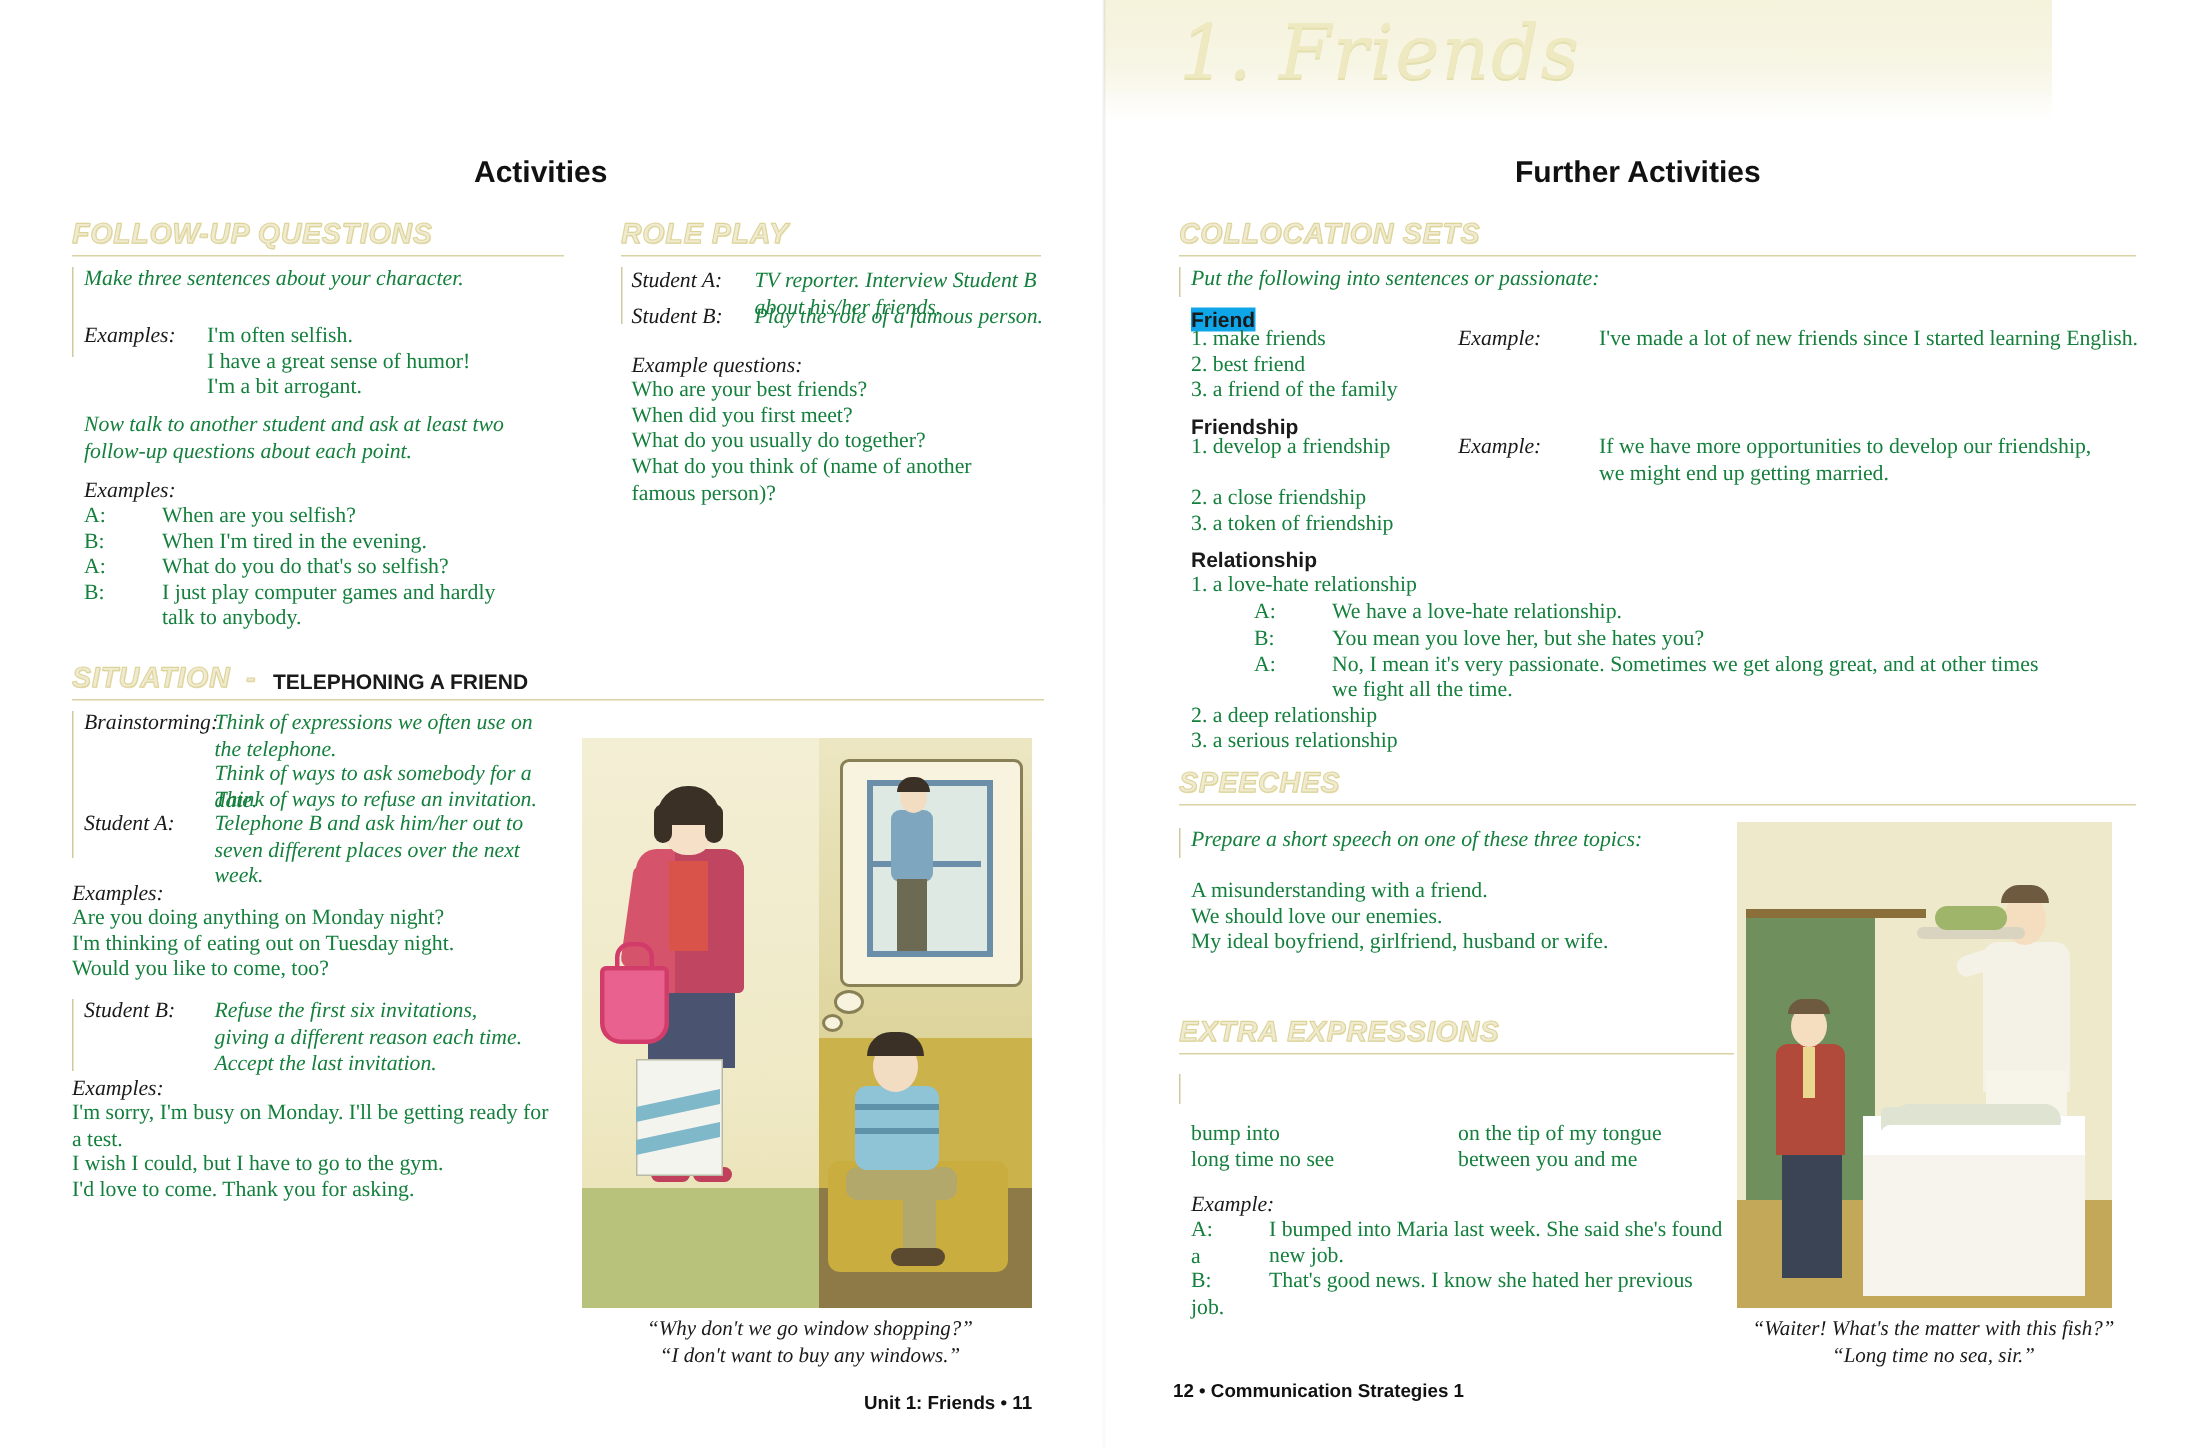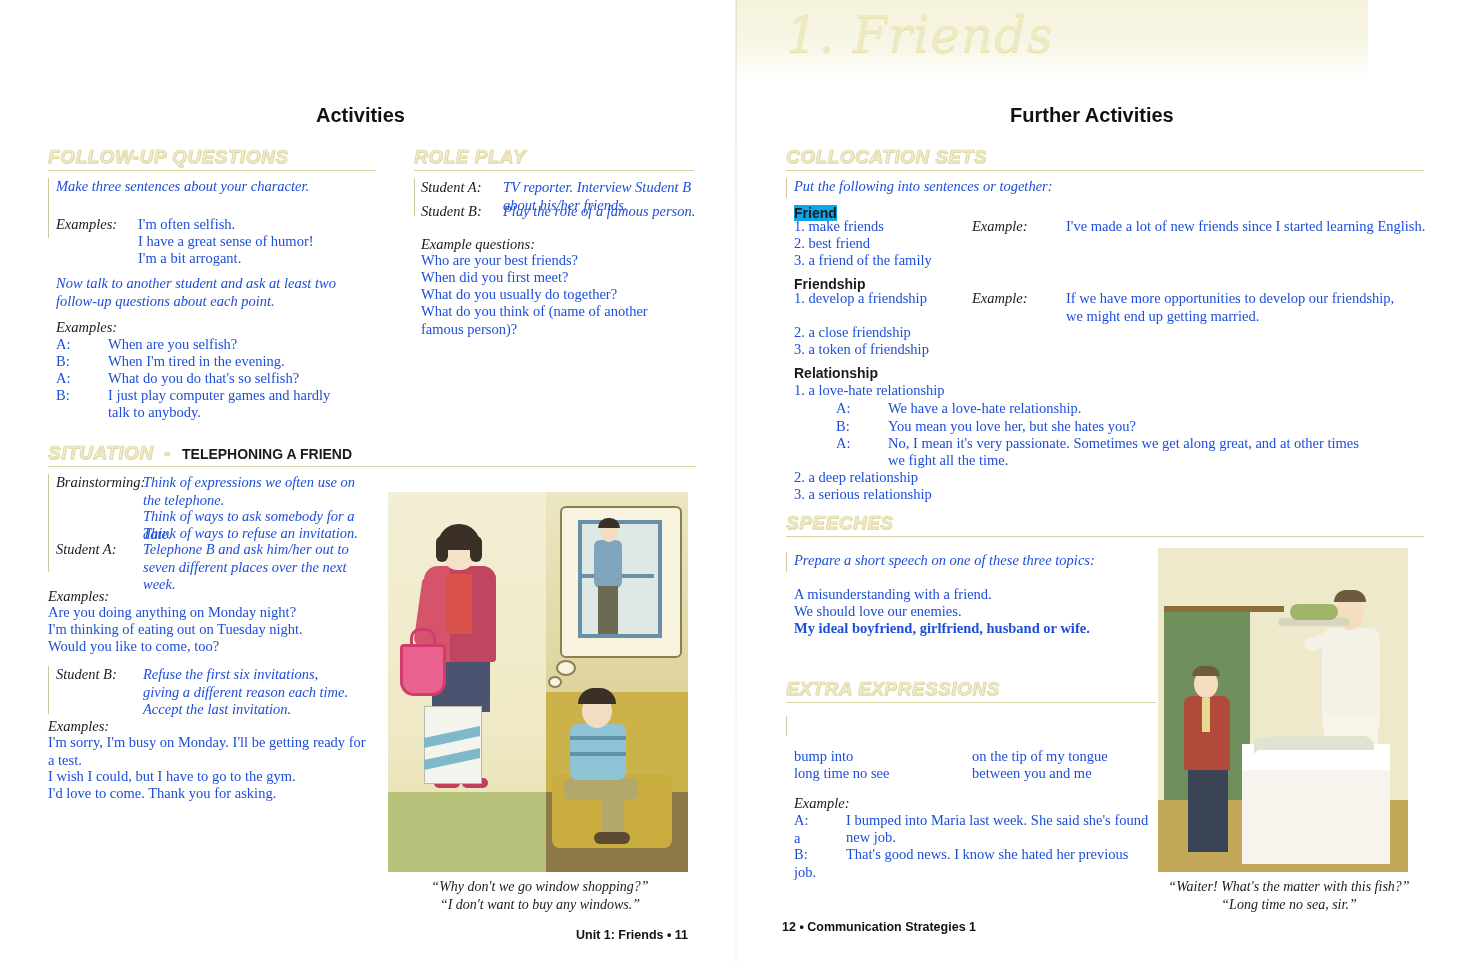--- a/index.html
+++ b/index.html
@@ -77,21 +77,21 @@
     font-size: 14px;
     color: #1a1a1a;
     white-space: nowrap;
   }
   
   .txt {
     position: absolute;
     font-family: "Liberation Serif", serif;
     font-size: 14.5px;
     line-height: 17.5px;
-    color: #1d4ed8;
+    color: #15803d;
   }
   .ital { font-style: italic; }
   .lbl {
     position: absolute;
     font-family: "Liberation Serif", serif;
     font-style: italic;
     font-size: 14.5px;
     line-height: 17.5px;
   }
   .dlg-speaker {
@@ -363,21 +363,21 @@
   <div class="caption" style="top:878px; left:400px; width:280px;">“Why don't we go window shopping?”</div>
   <div class="caption" style="top:896px; left:400px; width:280px;">“I don't want to buy any windows.”</div>
 
   <div class="footer" id="footer-left">Unit 1: Friends • 11</div>
 
   <div class="col-heading" id="heading-further">Further Activities</div>
 
   <div class="sec-head" style="top:146px; left:786px;">COLLOCATION SETS</div>
   <div class="sec-rule" style="top:170px; left:786px; width:638px;"></div>
   <div class="sidebar-rule" style="top:178px; left:786px; height:20px;"></div>
-  <div class="txt ital" style="top:178px; left:794px; width:400px;">Put the following into sentences or together:</div>
+  <div class="txt ital" style="top:178px; left:794px; width:400px;">Put the following into sentences or passionate:</div>
 
   <div class="sub-head hl-yellow" style="top:205px; left:794px;">Friend</div>
   <div class="txt" style="top:218px; left:794px;">1. make friends</div>
   <div class="txt" style="top:235px; left:794px;">2. best friend</div>
   <div class="txt" style="top:252px; left:794px;">3. a friend of the family</div>
   <div class="lbl" style="top:218px; left:972px;">Example:</div>
   <div class="txt" style="top:218px; left:1066px; width:360px;">I've made a lot of new friends since I started learning English.</div>
 
   <div class="sub-head" style="top:276px; left:794px;">Friendship</div>
   <div class="txt" style="top:290px; left:794px;">1. develop a friendship</div>
@@ -402,21 +402,21 @@
   </div>
   <div class="txt" style="top:469px; left:794px;">2. a deep relationship</div>
   <div class="txt" style="top:486px; left:794px;">3. a serious relationship</div>
 
   <div class="sec-head" style="top:512px; left:786px;">SPEECHES</div>
   <div class="sec-rule" style="top:536px; left:786px; width:638px;"></div>
   <div class="sidebar-rule" style="top:552px; left:786px; height:20px;"></div>
   <div class="txt ital" style="top:552px; left:794px; width:400px;">Prepare a short speech on one of these three topics:</div>
   <div class="txt" style="top:586px; left:794px; width:400px;">A misunderstanding with a friend.</div>
   <div class="txt" style="top:603px; left:794px; width:400px;">We should love our enemies.</div>
-  <div class="txt" style="top:620px; left:794px; width:400px;font-weight:bold;">My ideal boyfriend, girlfriend, husband or wife.</div>
+  <div class="txt" style="top:620px; left:794px; width:400px;">My ideal boyfriend, girlfriend, husband or wife.</div>
 
   <div class="sec-head" style="top:678px; left:786px;text-align:right;">EXTRA EXPRESSIONS</div>
   <div class="sec-rule" style="top:702px; left:786px; width:370px;"></div>
   <div class="sidebar-rule" style="top:716px; left:786px; height:20px;"></div>
 
   <div class="txt" style="top:748px; left:794px;">bump into</div>
   <div class="txt" style="top:765px; left:794px;">long time no see</div>
   <div class="txt" style="top:748px; left:972px;">on the tip of my tongue</div>
   <div class="txt" style="top:765px; left:972px;">between you and me</div>
 

